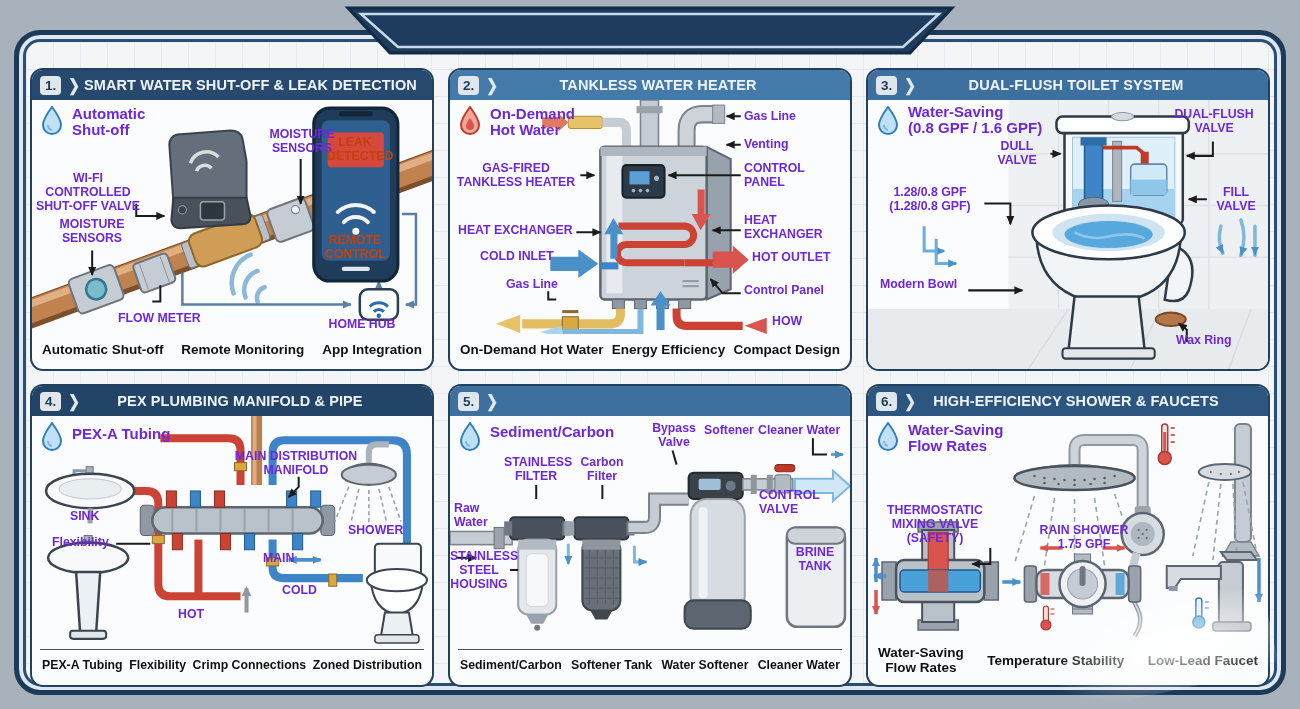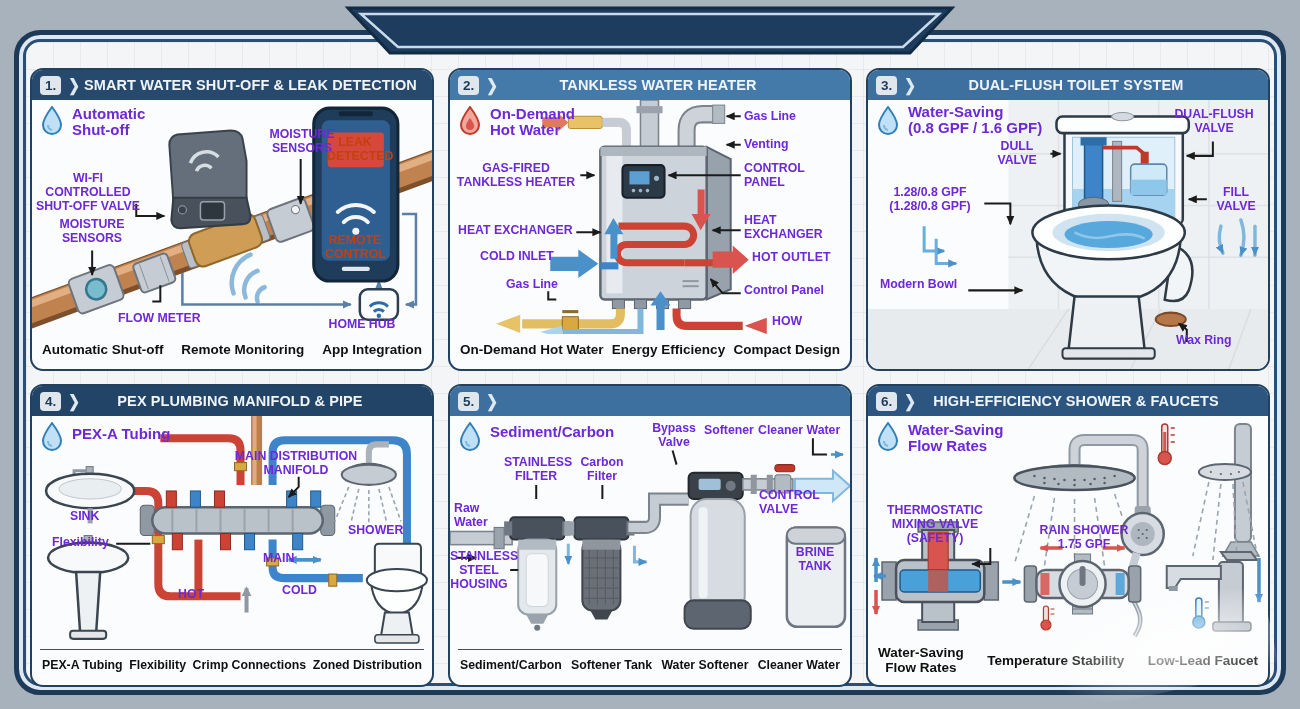--- a/index.html
+++ b/index.html
@@ -430,21 +430,21 @@
             <path d="M8 19 a5 5 0 0 0 4 5" stroke="#7fb8dc" stroke-width="2" fill="none"></path>
           </svg>
       </div>
       <div class="lbl big" style="left:40px;top:10px;">PEX-A Tubing</div>
       <div class="lbl" style="left:38px;top:94px;">SINK</div>
       <div class="lbl ctr" style="left:198px;top:34px;width:132px;">MAIN DISTRIBUTION
 MANIFOLD</div>
       <div class="lbl" style="left:20px;top:120px;">Flexibility</div>
       <div class="lbl" style="left:188px;top:136px;margin-left:43px;">MAIN</div>
       <div class="lbl" style="left:316px;top:108px;">SHOWER</div>
-      <div class="lbl" style="left:146px;top:172px;">HOT</div>
+      <div class="lbl" style="left:146px;top:192px;">HOT</div>
       <div class="lbl" style="left:250px;top:168px;">COLD</div>
     </div>
     <div class="pfooter four lined">
       <span>PEX-A Tubing</span>
       <span>Flexibility</span>
       <span>Crimp Connections</span>
       <span>Zoned Distribution</span>
     </div>
   </section>
 

